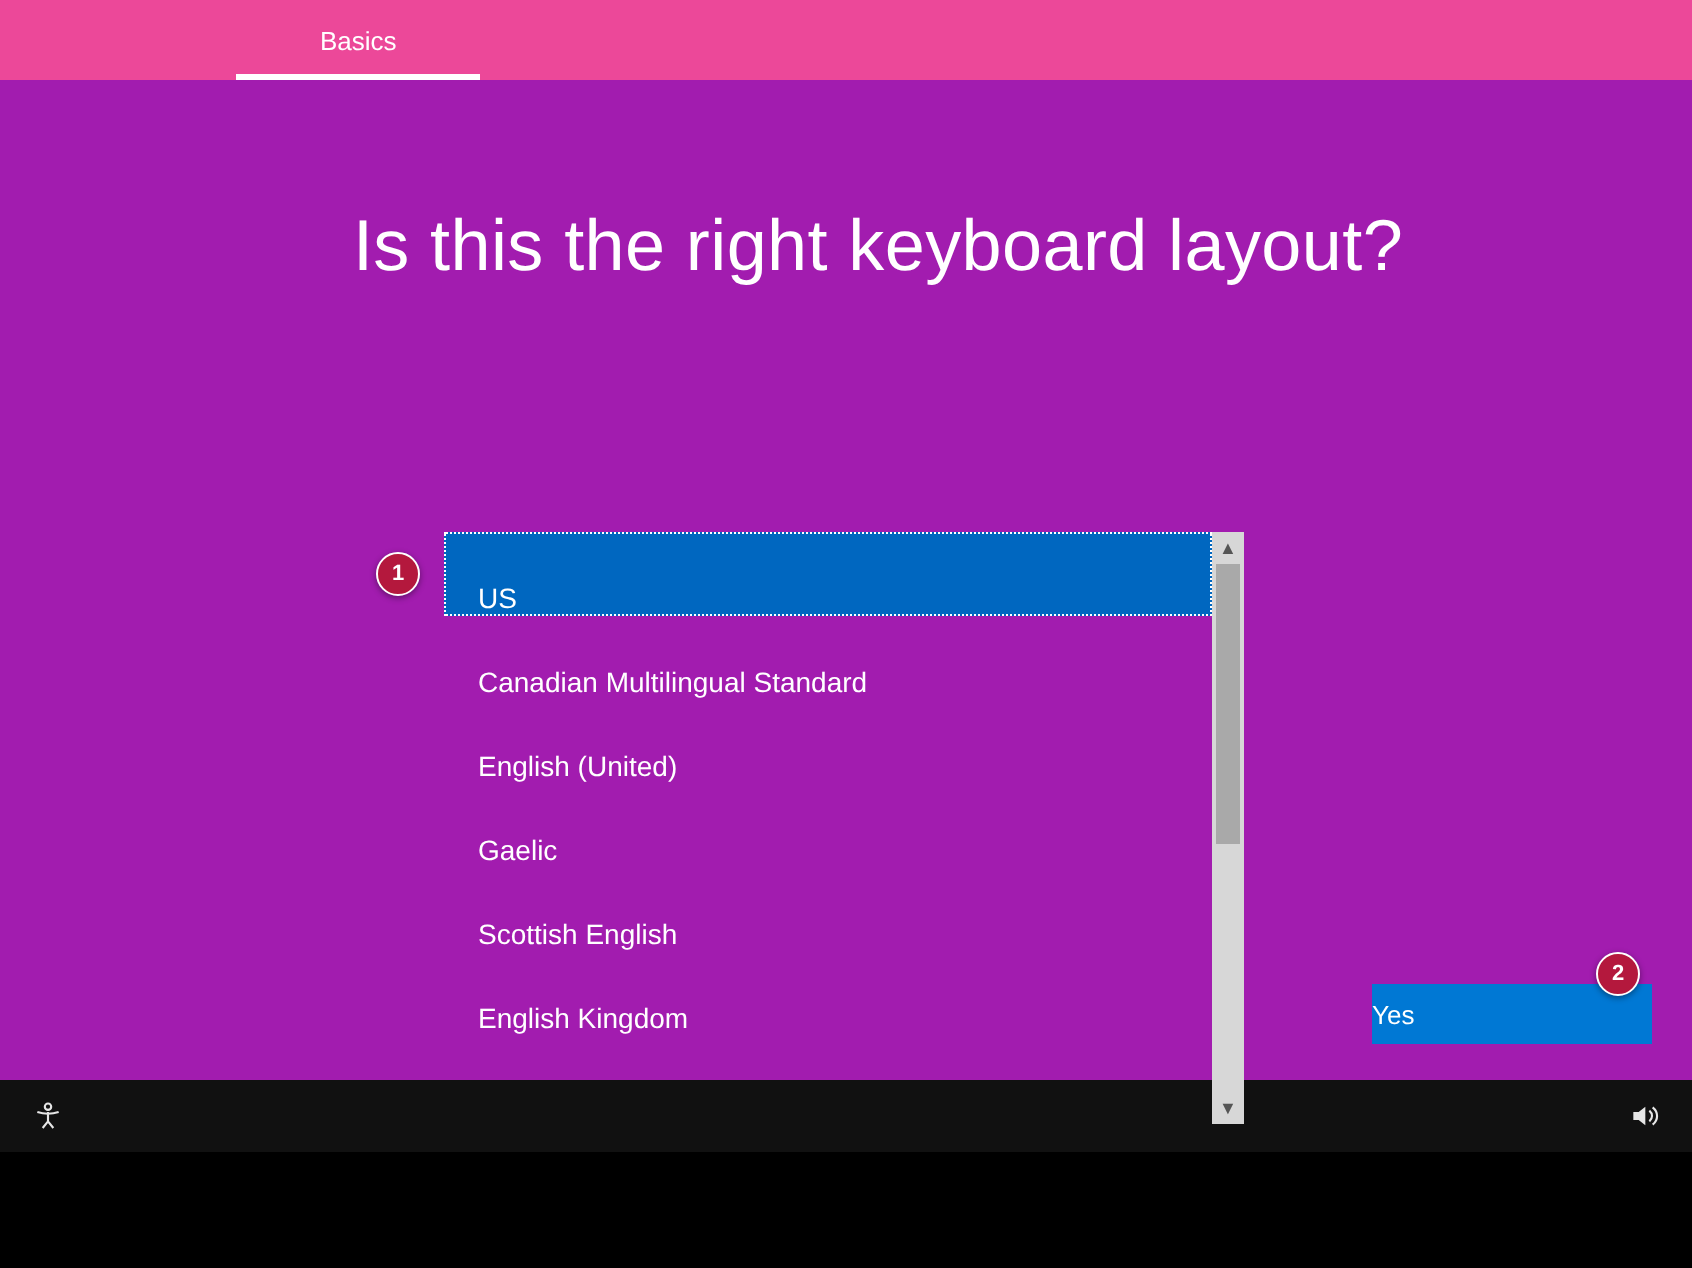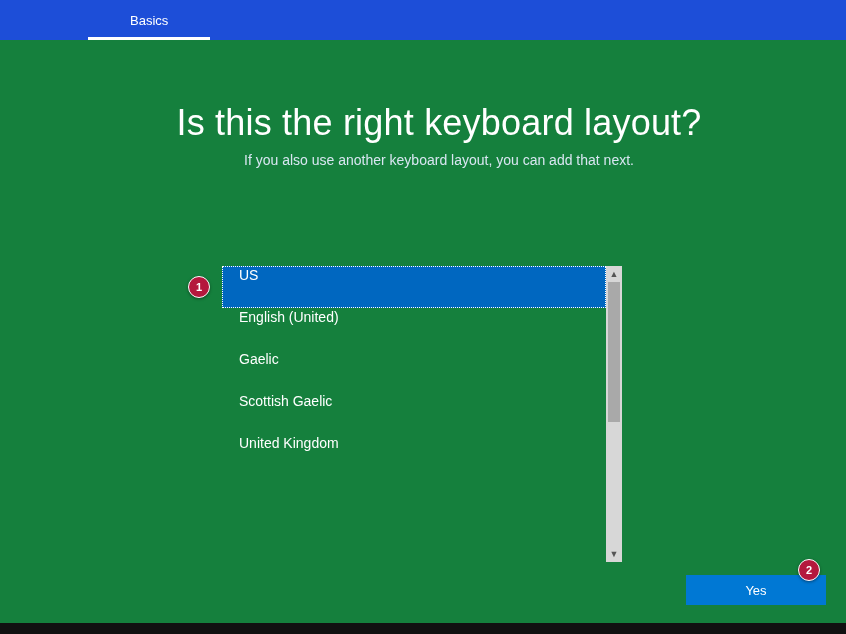--- a/index.html
+++ b/index.html
@@ -1,69 +1,71 @@
 <!DOCTYPE html>
 <html><head>
   <meta charset="utf-8">
   <style>
     * { margin: 0; padding: 0; box-sizing: border-box; }
     html, body { width: 846px; height: 634px; font-family: "Segoe UI", -apple-system, sans-serif; overflow: hidden; background: #000; }
-    .tabbar { height: 40px; background: #1d4ed8; display: flex; align-items: stretch; padding-left: 88px; }
+    .tabbar { height: 40px; background: #ec4899; display: flex; align-items: stretch; padding-left: 118px; }
     .tab { position: relative; height: 40px; display: flex; align-items: center; padding: 0 42px; color: #d0d0d0; font-size: 13px; cursor: pointer; }
     .tab.active { color: #fff; }
     .tab.active::after { content: ""; position: absolute; left: 0; right: 0; bottom: 0; height: 3px; background: #fff; }
-    .stage { position: relative; height: 583px; background: #15803d; color: #fff; text-align: center; padding-left: 32px; }
+    .stage { position: relative; height: 500px; background: #a21caf; color: #fff; text-align: center; padding-left: 32px; }
     .heading { font-size: 36px; font-weight: 300; padding-top: 62px; letter-spacing: .2px; }
     .subheading { font-size: 14px; color: #d9e6f2; margin-top: 8px; font-weight: 400; }
     .listwrap { position: absolute; left: 222px; top: 226px; width: 400px; height: 296px; display: flex; }
     .list { flex: 1; overflow: hidden; }
-    .list-item { height: 42px; display: flex; align-items: flex-start; padding-left: 16px; font-size: 14px; color: #fff; text-align: left; cursor: pointer; border: 1px solid transparent; }
+    .list-item { height: 42px; display: flex; align-items: flex-end; padding-left: 16px; font-size: 14px; color: #fff; text-align: left; cursor: pointer; border: 1px solid transparent; }
     .list-item.selected { background: #0067c0; border: 1px dotted #ffffff; }
     .scrollbar { width: 16px; background: #d7d7d7; position: relative; }
     .scroll-btn { width: 16px; height: 16px; background: #d7d7d7; display: flex; align-items: center; justify-content: center; color: #555; font-size: 9px; position: absolute; left: 0; }
     .scroll-btn.up { top: 0; }
     .scroll-btn.down { bottom: 0; }
     .scroll-thumb { position: absolute; left: 2px; top: 16px; width: 12px; height: 140px; background: #a9a9a9; }
-    .yes-btn { position: absolute; right: 20px; bottom: 18px; width: 140px; height: 30px; background: #0078d4; color: #fff; font-size: 13px; display: flex; align-items: center; justify-content: center; border: none; cursor: pointer; }
+    .yes-btn { position: absolute; right: 20px; bottom: 18px; width: 140px; height: 30px; background: #0078d4; color: #fff; font-size: 13px; display: flex; align-items: center; border: none; cursor: pointer; }
     .callout { position: absolute; width: 22px; height: 22px; border-radius: 50%; background: #b4183d; border: 1px solid #ffffff; color: #fff; font-size: 11px; font-weight: 600; display: flex; align-items: center; justify-content: center; box-shadow: 0 1px 3px rgba(0,0,0,.4); }
     .callout-1 { left: 188px; top: 236px; }
     .callout-2 { right: 26px; bottom: 42px; }
     .taskbar { height: 36px; background: #111; display: flex; align-items: center; justify-content: space-between; padding: 0 16px; }
     .tb-icon { color: #e6e6e6; display: inline-flex; align-items: center; justify-content: center; cursor: pointer; }
     .tb-icon svg { width: 16px; height: 16px; stroke: #e6e6e6; fill: none; stroke-width: 1.6; }
   </style>
 </head>
 <body>
 
 <div class="tabbar">
   <div class="tab active">
     <span>Basics</span>
   </div>
 </div>
 
 <div class="stage">
   <h1 class="heading">Is this the right keyboard layout?</h1>
-  <p class="subheading">If you also use another keyboard layout, you can add that next.</p>
 
   <div class="listwrap">
     <div class="list">
       <div class="list-item selected">
           <span>US</span>
+        </div>
+      <div class="list-item">
+          <span>Canadian Multilingual Standard</span>
         </div>
       <div class="list-item">
           <span>English (United)</span>
         </div>
       <div class="list-item">
           <span>Gaelic</span>
         </div>
       <div class="list-item">
-          <span>Scottish Gaelic</span>
+          <span>Scottish English</span>
         </div>
       <div class="list-item">
-          <span>United Kingdom</span>
+          <span>English Kingdom</span>
         </div>
     </div>
     <div class="scrollbar">
       <div class="scroll-btn up">
         <span>▲</span>
       </div>
       <div class="scroll-thumb"></div>
       <div class="scroll-btn down">
         <span>▼</span>
       </div>

